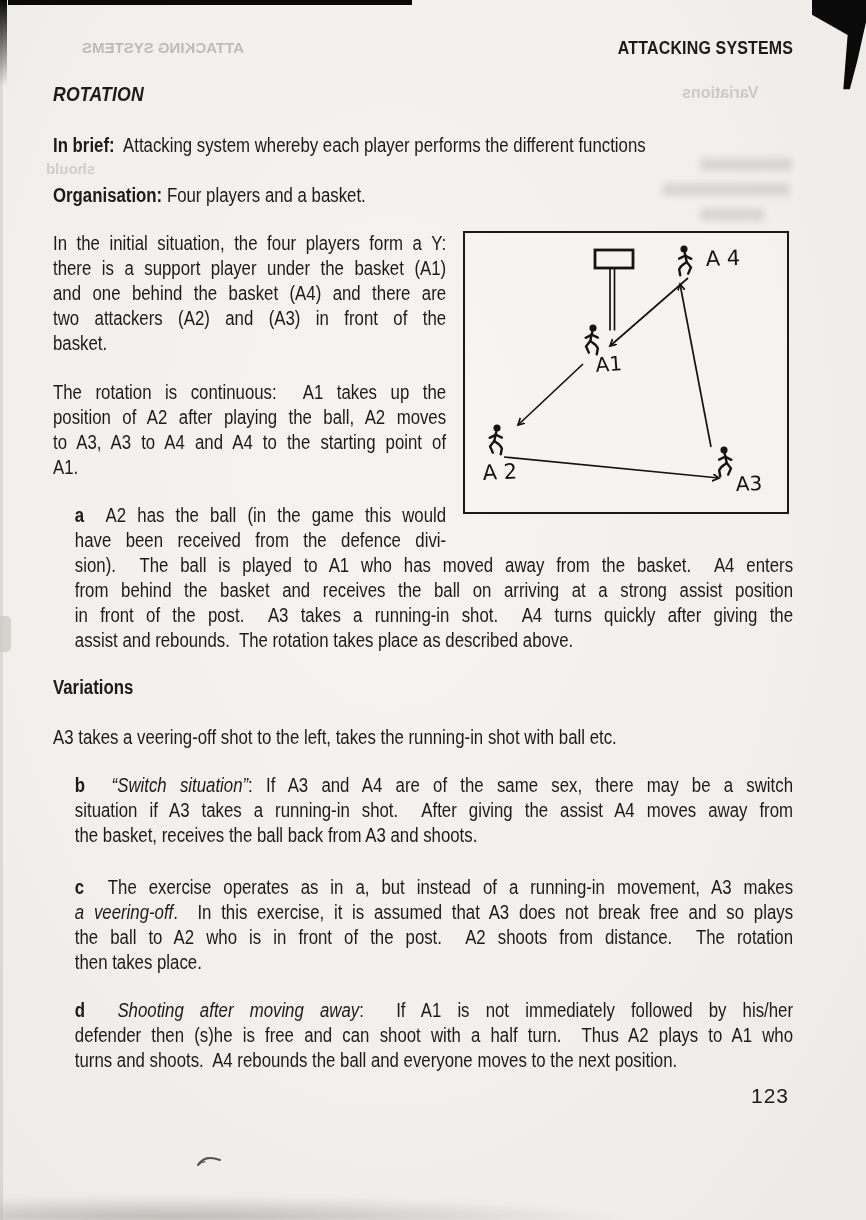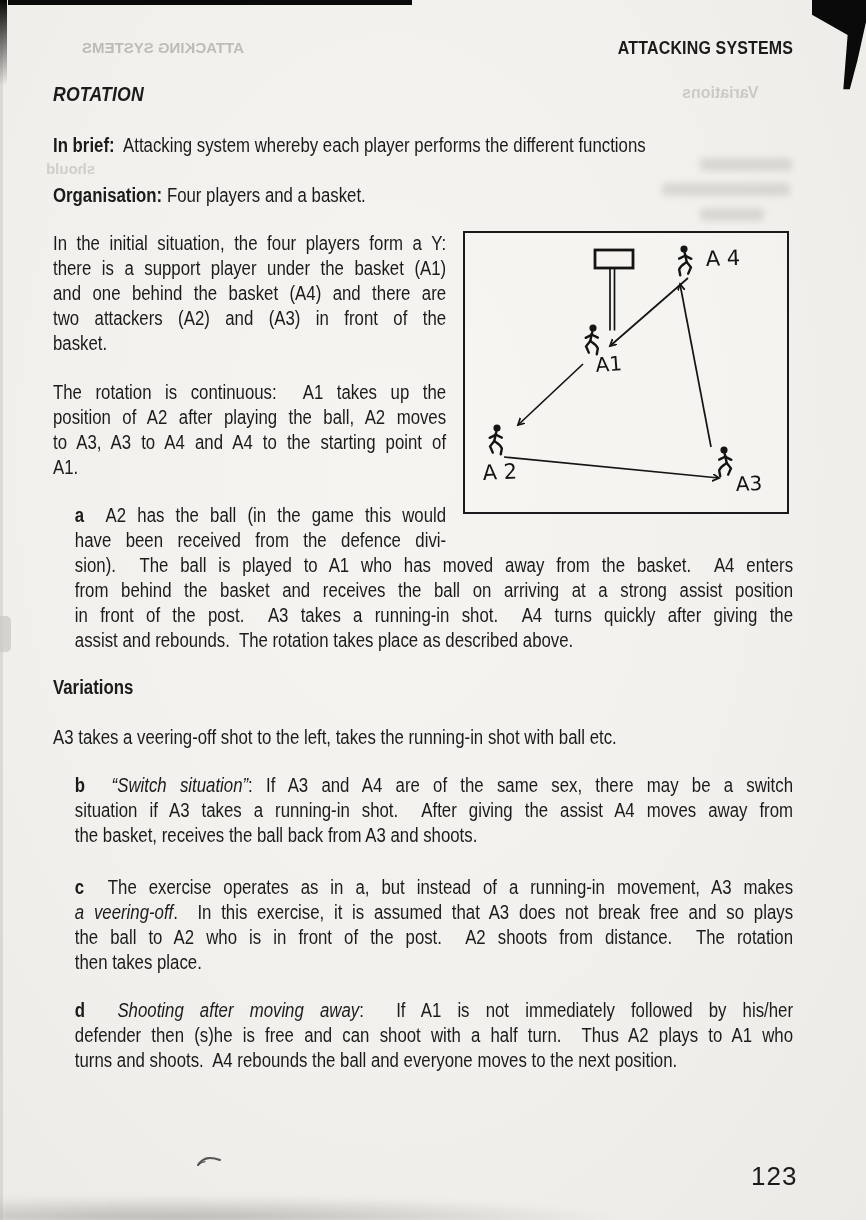--- a/index.html
+++ b/index.html
@@ -41,21 +41,21 @@
   .mt-p1{margin-top:24px;} .mt-p2{margin-top:24px;} .mt-pa{margin-top:23px;}
   .mt-h{margin-top:22px;} .mt-vi{margin-top:26px;}
   .mt-pb{margin-top:23px;} .mt-pc{margin-top:27px;} .mt-pd{margin-top:23px;}
   .vheading{font-size:20px;font-weight:bold;line-height:24px;}
   .vintro{font-size:20px;line-height:25px;}
   .diagram-spacer{float:right;width:399px;height:283px;margin-bottom:38px;margin-left:14px;}
   
   .diagram{position:absolute;left:463px;top:231px;width:326px;height:283px;
     border:2px solid #1a1a1a;box-sizing:border-box;background:rgba(250,249,246,.35);}
   .diagram svg{display:block;width:100%;height:100%;}
-  .page-number{position:absolute;left:751px;top:1164px;font-size:26px;line-height:24px;letter-spacing:1px;}
+  .page-number{position:absolute;left:751px;top:1084px;font-size:21px;line-height:24px;letter-spacing:1px;}
   .pen-mark{position:absolute;left:196px;top:1154px;width:30px;height:16px;opacity:.85;}
 </style>
 </head>
 <body>
 
 <div class="page">
 
   <div class="edge-top-bar"></div>
   <div class="edge-corner"></div>
   <div class="edge-left-strip"></div>

